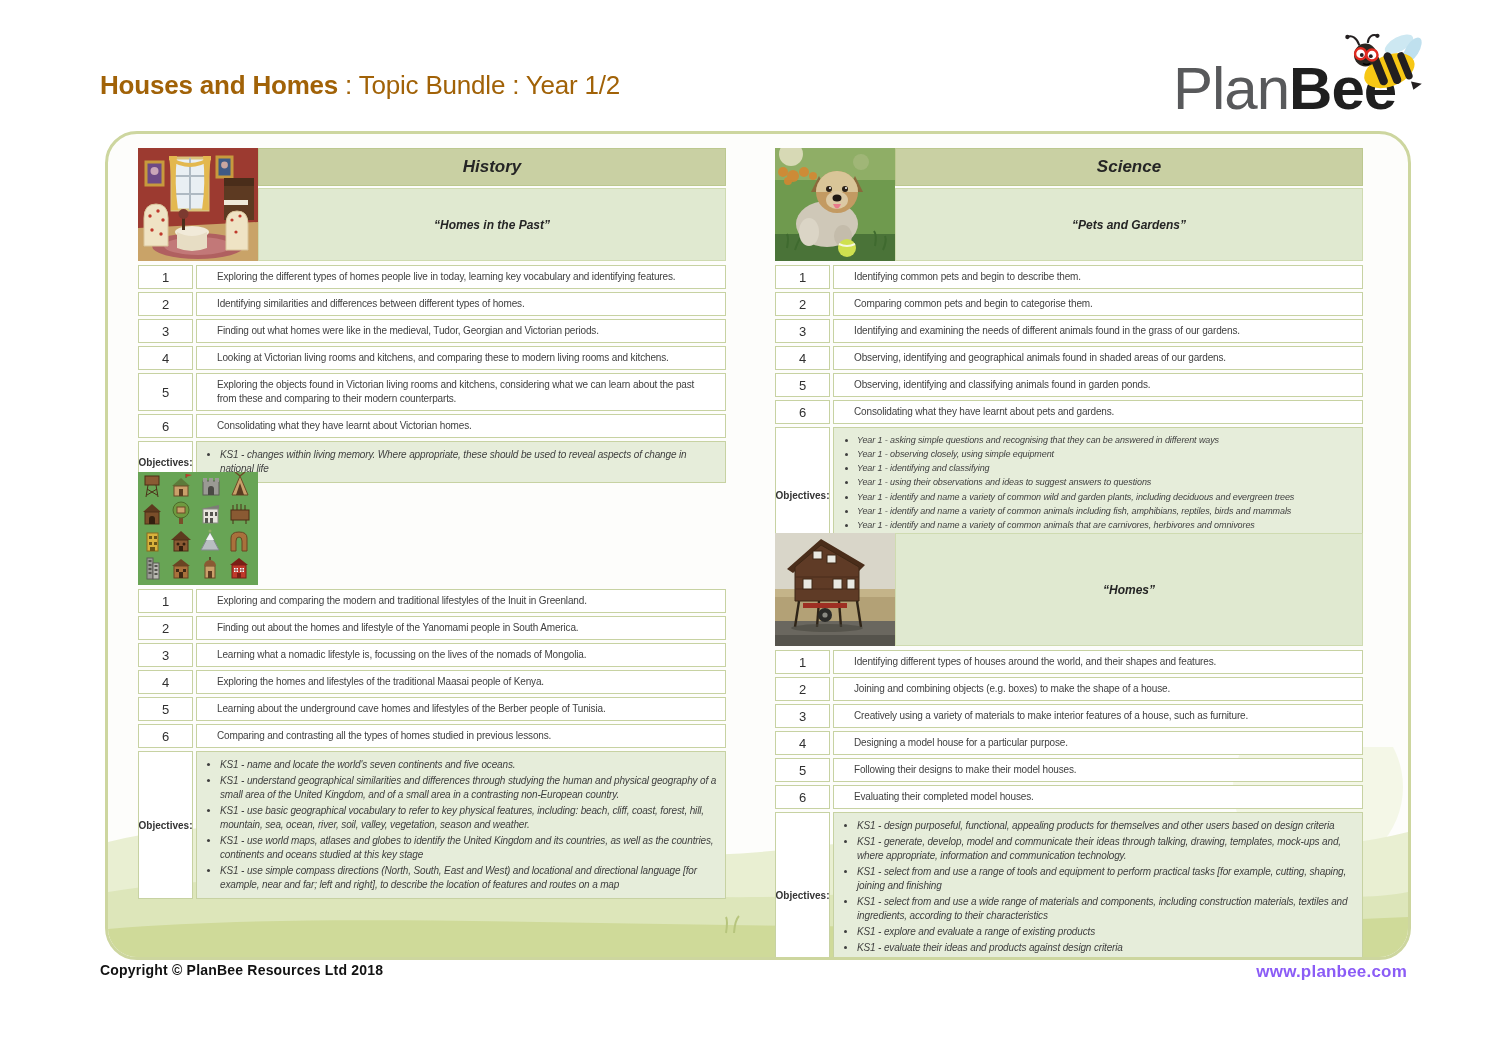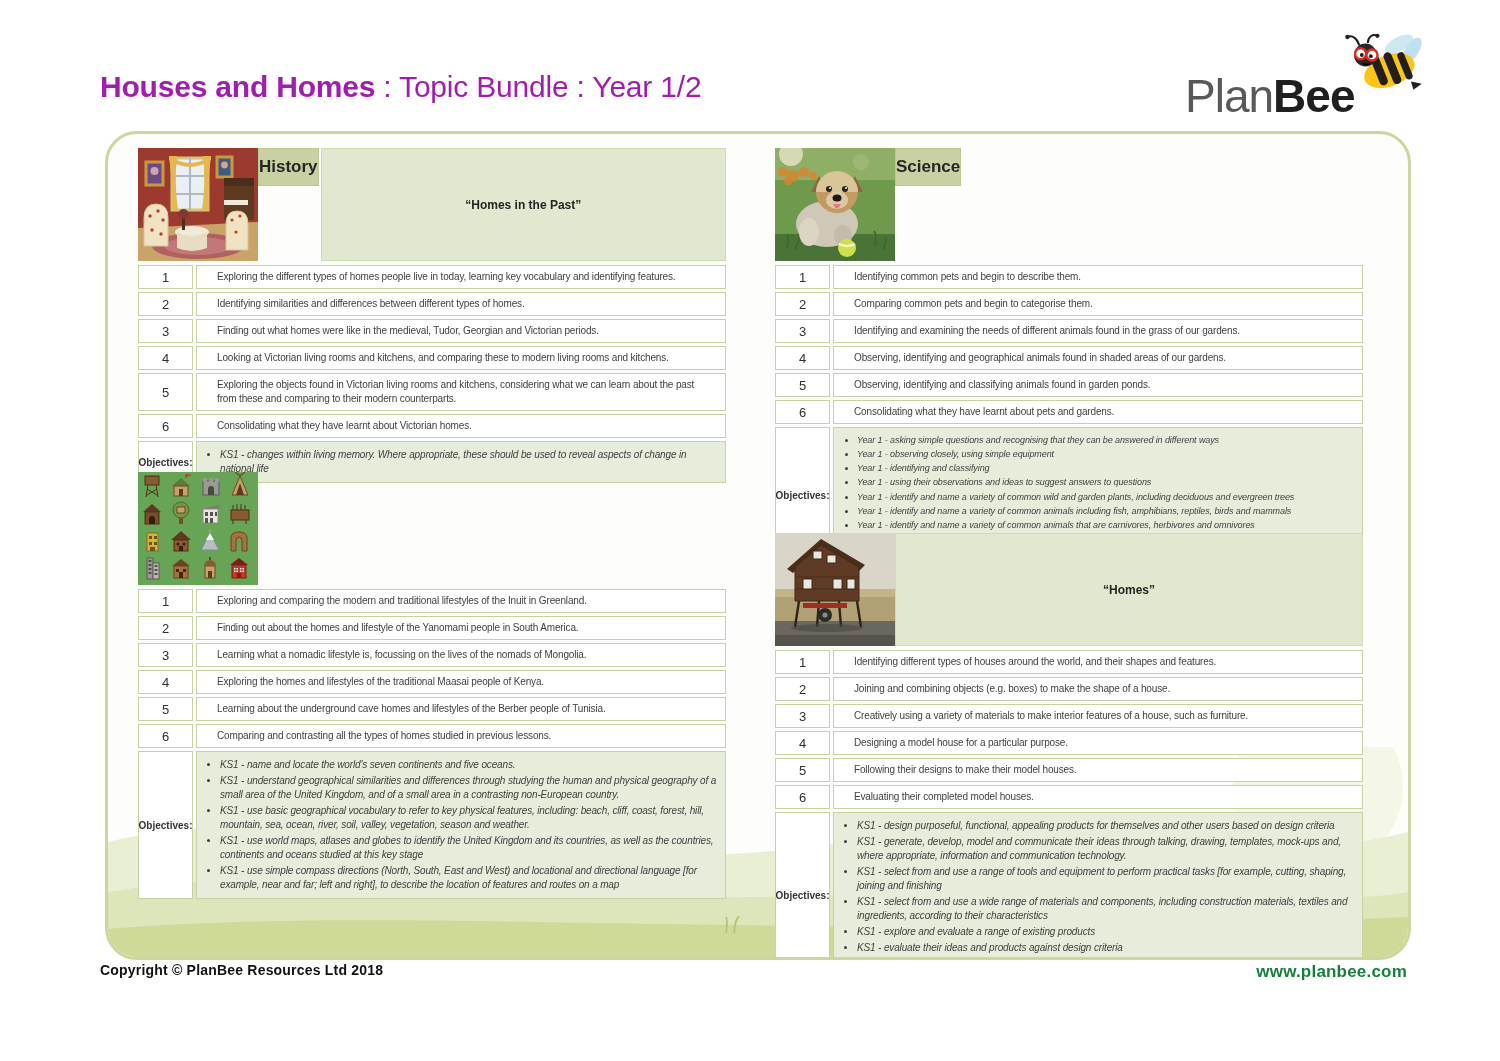--- a/index.html
+++ b/index.html
@@ -1,59 +1,59 @@
 <!DOCTYPE html>
 <html><head>
 <meta charset="utf-8">
 <style>
   html,body{margin:0;padding:0;}
   body{
     width:1500px;height:1061px;position:relative;overflow:hidden;
     background:#ffffff;font-family:"Liberation Sans",sans-serif;color:#3f3f3f;
   }
   
-  .page-title{position:absolute;left:100px;top:70px;font-size:30px;color:#a21caf;letter-spacing:-0.2px;}
+  .page-title{position:absolute;left:100px;top:70px;font-size:26px;color:#a16207;letter-spacing:-0.2px;}
   .page-title .tbold{font-weight:700;}
   .logo{position:absolute;left:1173px;top:33px;width:252px;height:92px;}
-  .logo-text{position:absolute;left:12px;bottom:2px;font-size:46px;letter-spacing:-1px;}
+  .logo-text{position:absolute;left:0;bottom:2px;font-size:60px;letter-spacing:-1px;}
   .logo-plan{color:#58595b;font-weight:400;}
   .logo-bee{color:#1f1f1f;font-weight:700;}
   .logo-bee-icon{position:absolute;right:-4px;top:-2px;width:96px;height:66px;}
   
   .board{position:absolute;left:105px;top:131px;width:1300px;height:823px;
     background:#fdfdfb;border:3px solid #cdd69f;border-radius:32px;overflow:hidden;}
   .hills{position:absolute;left:0;bottom:0;width:100%;height:210px;z-index:0;}
   
   .panel{position:absolute;width:588px;z-index:2;}
   .panel-history{left:30px;top:14px;}
   .panel-science{left:667px;top:14px;}
   .panel-geography{left:30px;top:338px;}
   .panel-dt{left:667px;top:399px;}
   .panel-head{display:flex;}
   .panel-img{width:120px;height:113px;flex:none;}
   .panel-img svg{display:block;width:120px;height:113px;}
-  .head-bands{flex:1;display:flex;flex-direction:row;gap:2px;margin-left:0;}
+  .head-bands{flex:1;display:flex;flex-direction:column;gap:2px;margin-left:0;font-style:italic;}
   .subject-band{height:36px;flex:none;background:#c9d0a3;border:1px solid #bcc88f;
     display:flex;align-items:center;justify-content:center;font-weight:700;font-size:17px;color:#252525;}
   .title-band{flex:1;background:#e0e9d0;border:1px solid #cfdbb0;
     display:flex;align-items:center;justify-content:center;font-weight:700;font-size:12px;color:#252525;}
   .rows{margin-top:4px;display:flex;flex-direction:column;gap:3px;}
   .row{display:flex;gap:3px;}
   .num{width:55px;flex:none;background:#fff;border:1px solid #c7d2a2;
     display:flex;align-items:center;justify-content:center;font-size:13px;color:#303030;box-sizing:border-box;}
   .desc{flex:1;background:#fff;border:1px solid #c7d2a2;padding:4px 20px;
     font-size:10px;letter-spacing:-0.15px;line-height:1.4;color:#3f3f3f;box-sizing:border-box;min-height:15px;}
   .obj .num{font-size:10px;font-weight:700;color:#333;}
   .obj .desc{background:#e6edda;padding:3px 8px;}
   .obj ul{margin:3px 0;padding-left:15px;}
   .obj li{margin:2px 0;font-style:italic;}
   .obj-small ul{font-size:9px;letter-spacing:-0.1px;line-height:1.35;}
   
   .footer-left{position:absolute;left:100px;top:962px;font-size:14px;font-weight:700;color:#121212;letter-spacing:0.2px;}
-  .footer-right{position:absolute;right:93px;top:962px;font-size:17px;font-weight:700;color:#15803d;letter-spacing:0.2px;}
+  .footer-right{position:absolute;right:93px;top:962px;font-size:17px;font-weight:700;color:#8b5cf6;letter-spacing:0.2px;}
 </style>
 </head>
 <body>
 
 <div class="page-title"><span class="tbold">Houses and Homes</span><span> : Topic Bundle : Year 1/2</span></div>
 
 <div class="logo">
   <div class="logo-text"><span class="logo-plan">Plan</span><span class="logo-bee">Bee</span></div>
   <svg class="logo-bee-icon" viewBox="0 0 70 55">
     <ellipse cx="50" cy="11" rx="13" ry="6" fill="#cde8f2" transform="rotate(-28 50 11)"></ellipse>
@@ -210,20 +210,21 @@
           <circle cx="55" cy="40" r="1" fill="#fff"></circle>
             <circle cx="71" cy="40" r="1" fill="#fff"></circle>
           <ellipse cx="62" cy="50" rx="4.5" ry="3.5" fill="#1f1813"></ellipse>
           <path d="M58 56 q4 9 8 0 Z" fill="#e8798a"></path>
           <circle cx="72" cy="100" r="9" fill="#cfe04f"></circle>
           <path d="M64 96 q8 4 16 0" stroke="#f4f7df" stroke-width="2" fill="none"></path>
         </svg>
       </div>
       <div class="head-bands">
         <div class="subject-band">Science</div>
+        <div class="title-band">“Pets and Gardens”</div>
       </div>
     </div>
     <div class="rows">
       <div class="row">
         <div class="num">1</div>
         <div class="desc">Identifying common pets and begin to describe them.</div>
       </div>
       <div class="row">
         <div class="num">2</div>
         <div class="desc">Comparing common pets and begin to categorise them.</div>

